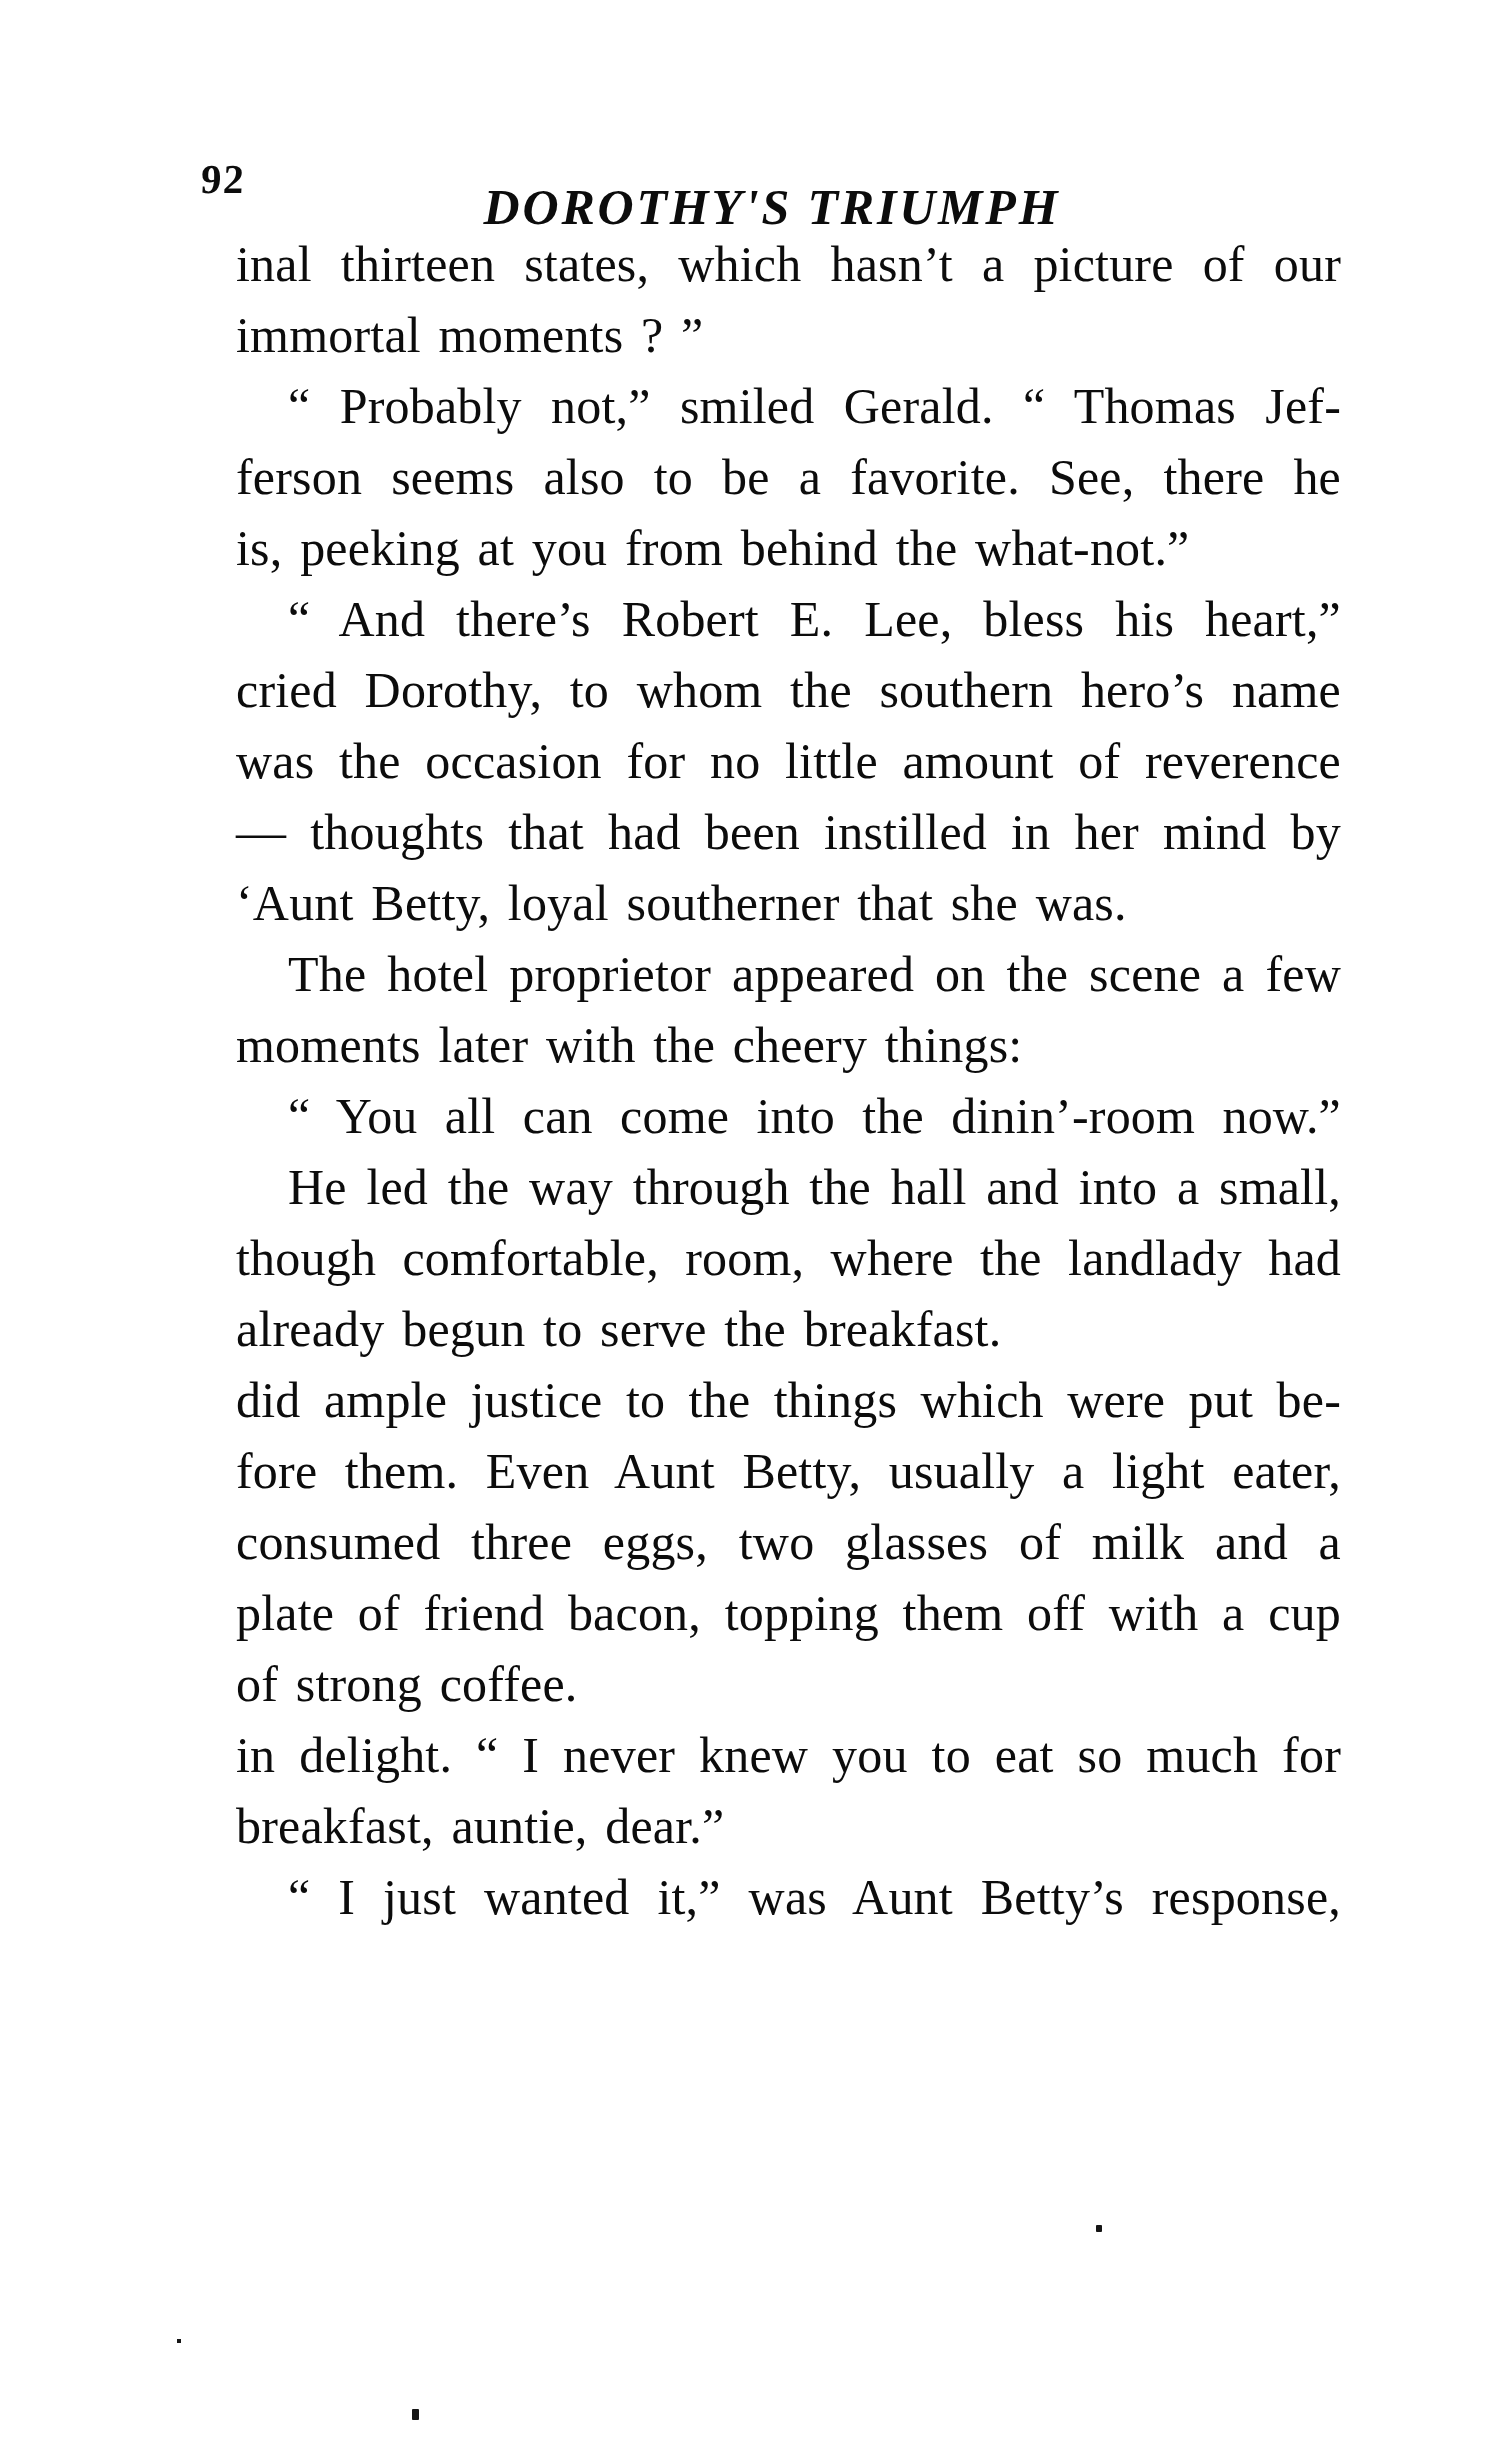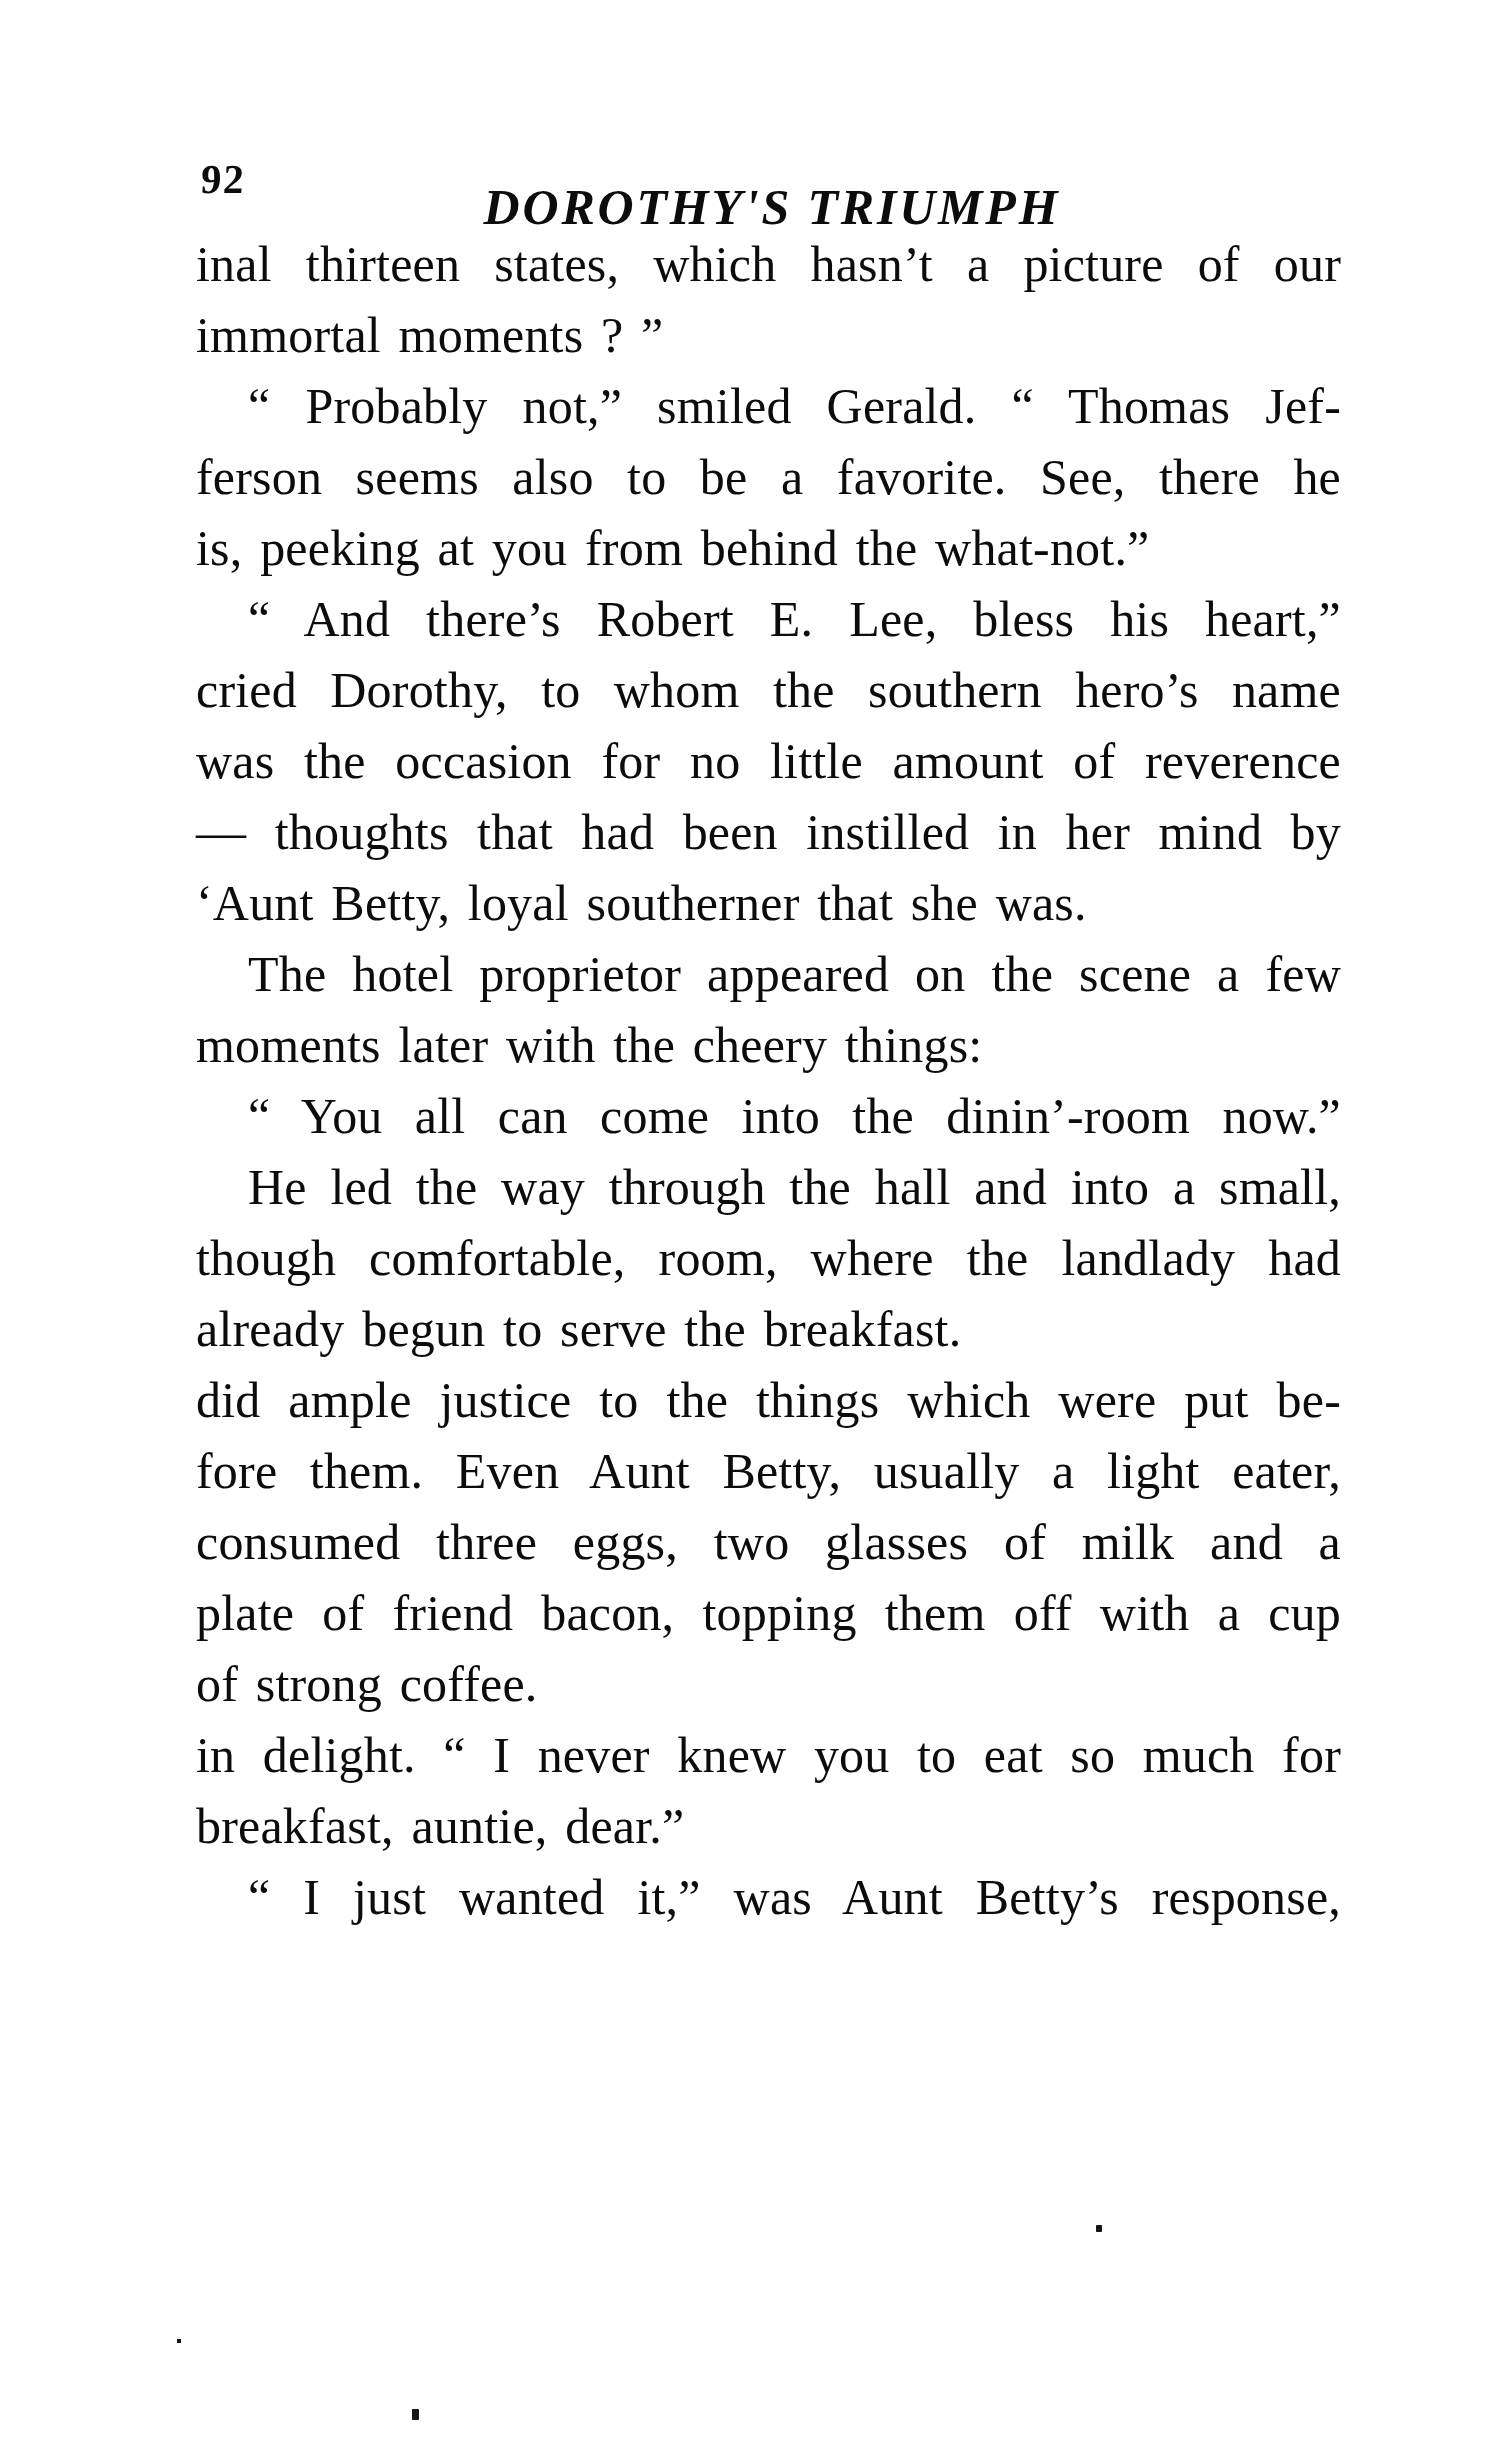--- a/index.html
+++ b/index.html
@@ -51,20 +51,21 @@
     width: 1145px;
     font-size: 50px;
     line-height: 71px;
     word-spacing: 0.10em;
     letter-spacing: 0.2px;
   }
   .text-line {
     height: 71px;
     white-space: nowrap;
     text-align: left;
+    margin-left: 40px;
   }
   .text-line.justify {
     white-space: normal;
     text-align: justify;
     text-align-last: justify;
   }
   .text-line.indent {
     text-indent: 52px;
   }
   .speck {

